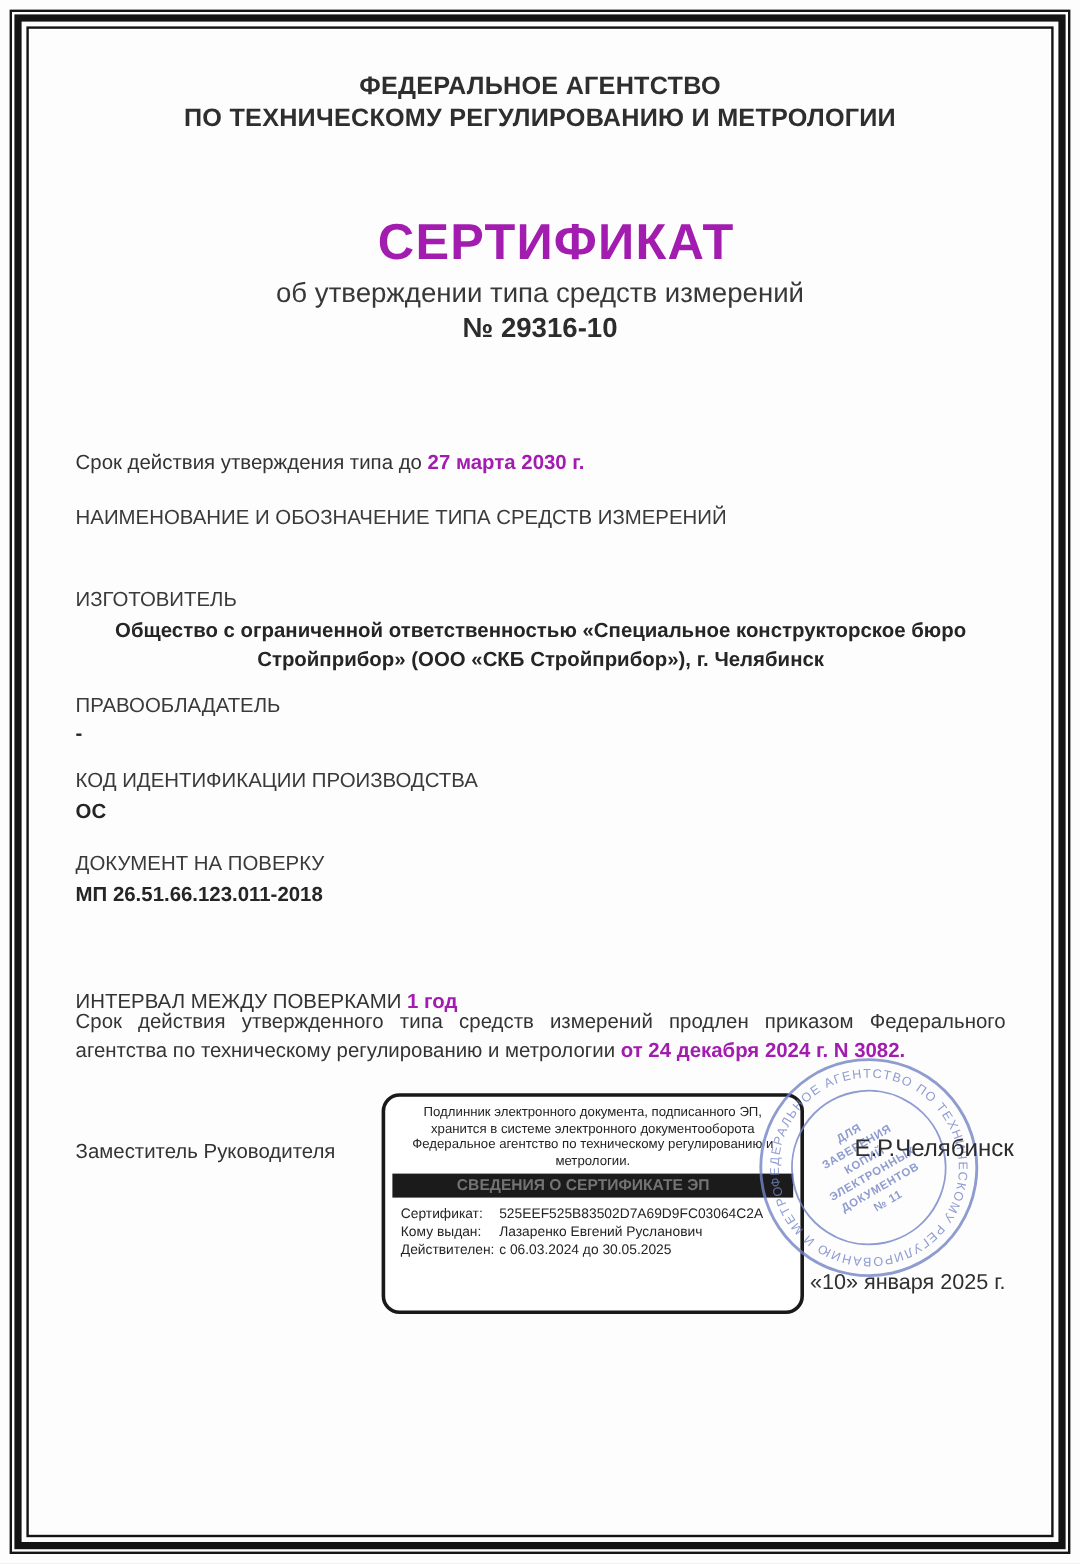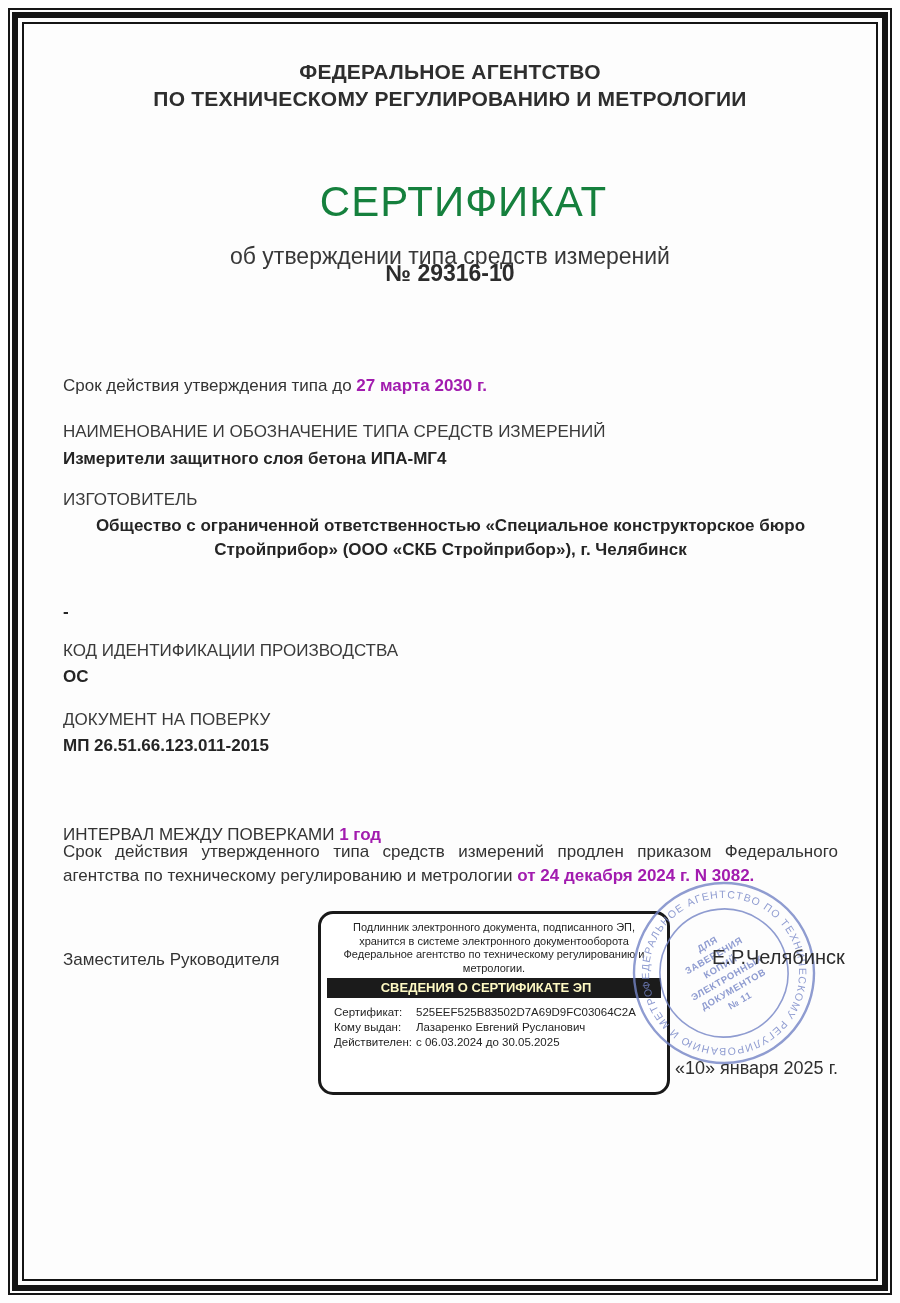--- a/index.html
+++ b/index.html
@@ -9,44 +9,44 @@
     margin:0 auto;
   }
   
   .frame-outer{position:absolute;inset:8px;border:2px solid #141414;pointer-events:none;}
   .frame-mid{position:absolute;inset:12px;border:6px solid #141414;pointer-events:none;}
   .frame-inner{position:absolute;inset:22px;border:2px solid #141414;pointer-events:none;}
 
   .abs{position:absolute;}
   .agency{left:0;right:0;top:58px;text-align:center;font-weight:bold;
           font-size:21px;line-height:27px;color:#2e2e2e;letter-spacing:.2px;}
-  .cert-title{left:0;right:0;top:178px;text-align:center;font-weight:normal;
-          font-size:42px;letter-spacing:1px;color:#15803d;padding-left:27px;}
-  .cert-subtitle{left:0;right:0;top:231px;text-align:center;font-size:23px;color:#383838;margin-top:12px;}
+  .cert-title{left:0;right:0;top:178px;text-align:center;font-weight:bold;
+          font-size:42px;letter-spacing:1px;color:#a21caf;padding-left:27px;}
+  .cert-subtitle{left:0;right:0;top:231px;text-align:center;font-size:23px;color:#383838;}
   .cert-number{left:0;right:0;top:260px;text-align:center;font-size:23px;
           font-weight:bold;color:#2c2c2c;}
 
   .bodyline{left:63px;width:775px;font-size:17px;line-height:24px;color:#333;}
   .bodyline b{color:#a21caf;}
   .seclabel{left:63px;width:775px;font-size:17px;color:#3a3a3a;}
   .secvalue{left:63px;width:775px;font-size:17px;line-height:24px;font-weight:bold;color:#252525;}
   .justified{text-align:justify;}
 
   .sig-position{left:63px;top:950px;font-size:17px;color:#333;}
   .sig-name{left:712px;top:946px;font-size:20px;color:#2c2c2c;z-index:6;}
   .sig-date{right:62px;top:1058px;font-size:18px;color:#2f2f2f;z-index:6;}
 
   
   .esign-box{
     left:318px;top:911px;width:352px;height:184px;background:#fff;
     border:3px solid #191919;border-radius:15px;z-index:3;box-sizing:border-box;
   }
   .esign-note{margin:7px 10px 0 10px;text-align:center;font-size:11px;
     line-height:13.5px;color:#242424;}
-  .esign-banner{margin:3px 6px 5px 6px;background:#1b1b1b;color:#fef9c3;
+  .esign-banner{margin:3px 6px 5px 6px;background:#1b1b1b;color:#737373;
     font-weight:bold;font-size:13px;text-align:center;padding:2px 16px 3px 0;}
   .esign-fields{padding:2px 6px 0 13px;font-size:11.5px;line-height:15px;color:#242424;}
   .esign-row .flbl{display:inline-block;min-width:82px;}
   .esign-row .fval{display:inline;margin-top:20px;}
 
   
   .stamp{left:627px;top:876px;width:194px;height:194px;z-index:5;opacity:.8;
     transform:rotate(-12deg);}
   .stamp text{font-family:"Liberation Sans",sans-serif;}
 </style>
@@ -64,32 +64,32 @@
     <div>ПО ТЕХНИЧЕСКОМУ РЕГУЛИРОВАНИЮ И МЕТРОЛОГИИ</div>
   </div>
 
   <div class="abs cert-title">СЕРТИФИКАТ</div>
   <div class="abs cert-subtitle">об утверждении типа средств измерений</div>
   <div class="abs cert-number">№ 29316-10</div>
 
   <div class="abs bodyline" style="top:374px;"><span>Срок действия утверждения типа до </span><b>27 марта 2030 г.</b></div>
 
   <div class="abs seclabel" style="top:422px;">НАИМЕНОВАНИЕ И ОБОЗНАЧЕНИЕ ТИПА СРЕДСТВ ИЗМЕРЕНИЙ</div>
-  <div class="abs secvalue" style="top:447px;">Измерители защитного слоя бетона ИПА-МГ4</div>
 
   <div class="abs seclabel" style="top:490px;">ИЗГОТОВИТЕЛЬ</div>
   <div class="abs secvalue" style="top:514px;text-align:center;">Общество с ограниченной ответственностью «Специальное конструкторское бюро Стройприбор» (ООО «СКБ Стройприбор»), г. Челябинск</div>
 
+  <div class="abs seclabel" style="top:578px;">ПРАВООБЛАДАТЕЛЬ</div>
   <div class="abs secvalue" style="top:600px;">-</div>
 
   <div class="abs seclabel" style="top:641px;">КОД ИДЕНТИФИКАЦИИ ПРОИЗВОДСТВА</div>
   <div class="abs secvalue" style="top:665px;">ОС</div>
 
   <div class="abs seclabel" style="top:710px;">ДОКУМЕНТ НА ПОВЕРКУ</div>
-  <div class="abs secvalue" style="top:734px;">МП 26.51.66.123.011-2015</div>
+  <div class="abs secvalue" style="top:734px;">МП 26.51.66.123.011-2018</div>
 
   <div class="abs bodyline" style="top:775px;margin-top:48px;"><span>ИНТЕРВАЛ МЕЖДУ ПОВЕРКАМИ </span><b>1 год</b></div>
 
   <div class="abs bodyline justified" style="top:840px;"><span>Срок действия утвержденного типа средств измерений продлен приказом Федерального агентства по техническому регулированию и метрологии </span><b>от 24 декабря 2024 г. N 3082.</b></div>
 
   <div class="abs sig-position">Заместитель Руководителя</div>
 
   <div class="abs esign-box">
     <div class="esign-note">
       <div>Подлинник электронного документа, подписанного ЭП,</div>

